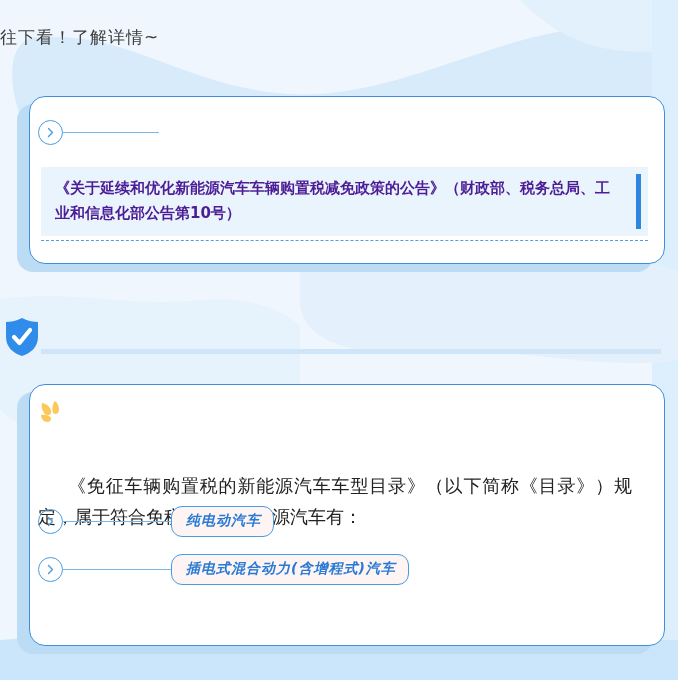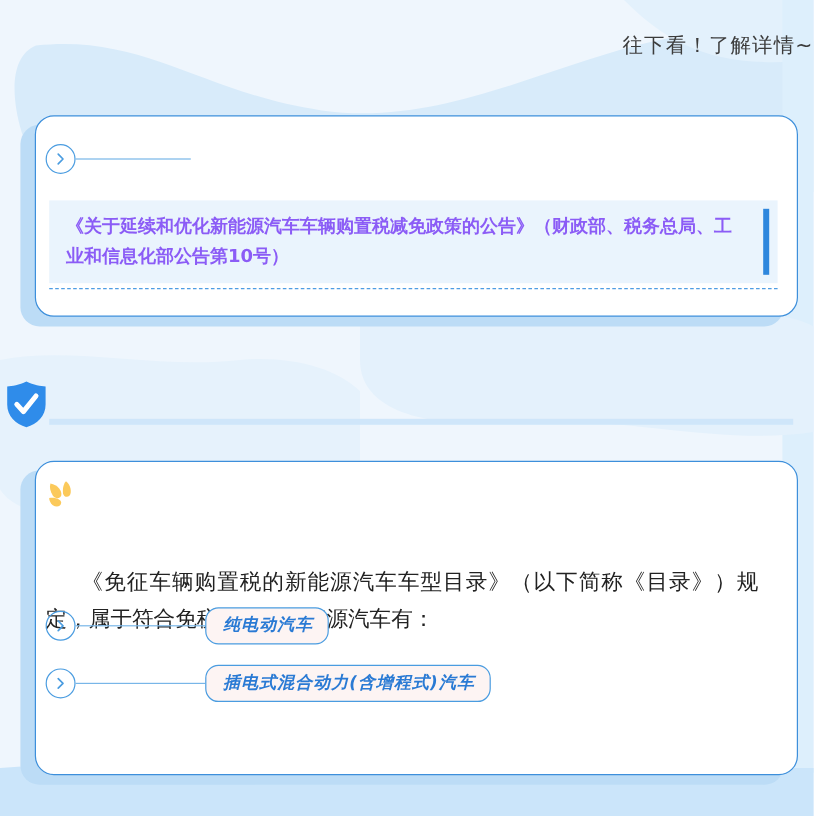--- a/index.html
+++ b/index.html
@@ -32,21 +32,21 @@
     width: 678px;
     height: 680px;
   }
 
   
   .top-headline {
     position: absolute;
     top: 26px;
     left: 0;
     width: 678px;
-    text-align: right;
+    text-align: left;
     font-size: 17px;
     letter-spacing: 1px;
     color: #3c3c3c;
     font-family: "DejaVu Sans", sans-serif;
   }
 
   
   .card-wrap {
     position: absolute;
   }
@@ -142,21 +142,21 @@
   #doc-block {
     position: absolute;
     left: 41px;
     top: 167px;
     width: 607px;
     background: #eaf4fd;
     box-sizing: border-box;
     padding: 9px 26px 10px 14px;
   }
   #doc-title {
-    color: #8b5cf6;
+    color: #4c1d95;
     font-weight: bold;
     font-size: 15px;
     line-height: 25px;
     font-family: "DejaVu Sans", sans-serif;
     letter-spacing: 0px;
   }
   #doc-accent-bar {
     position: absolute;
     right: 7px;
     top: 7px;

